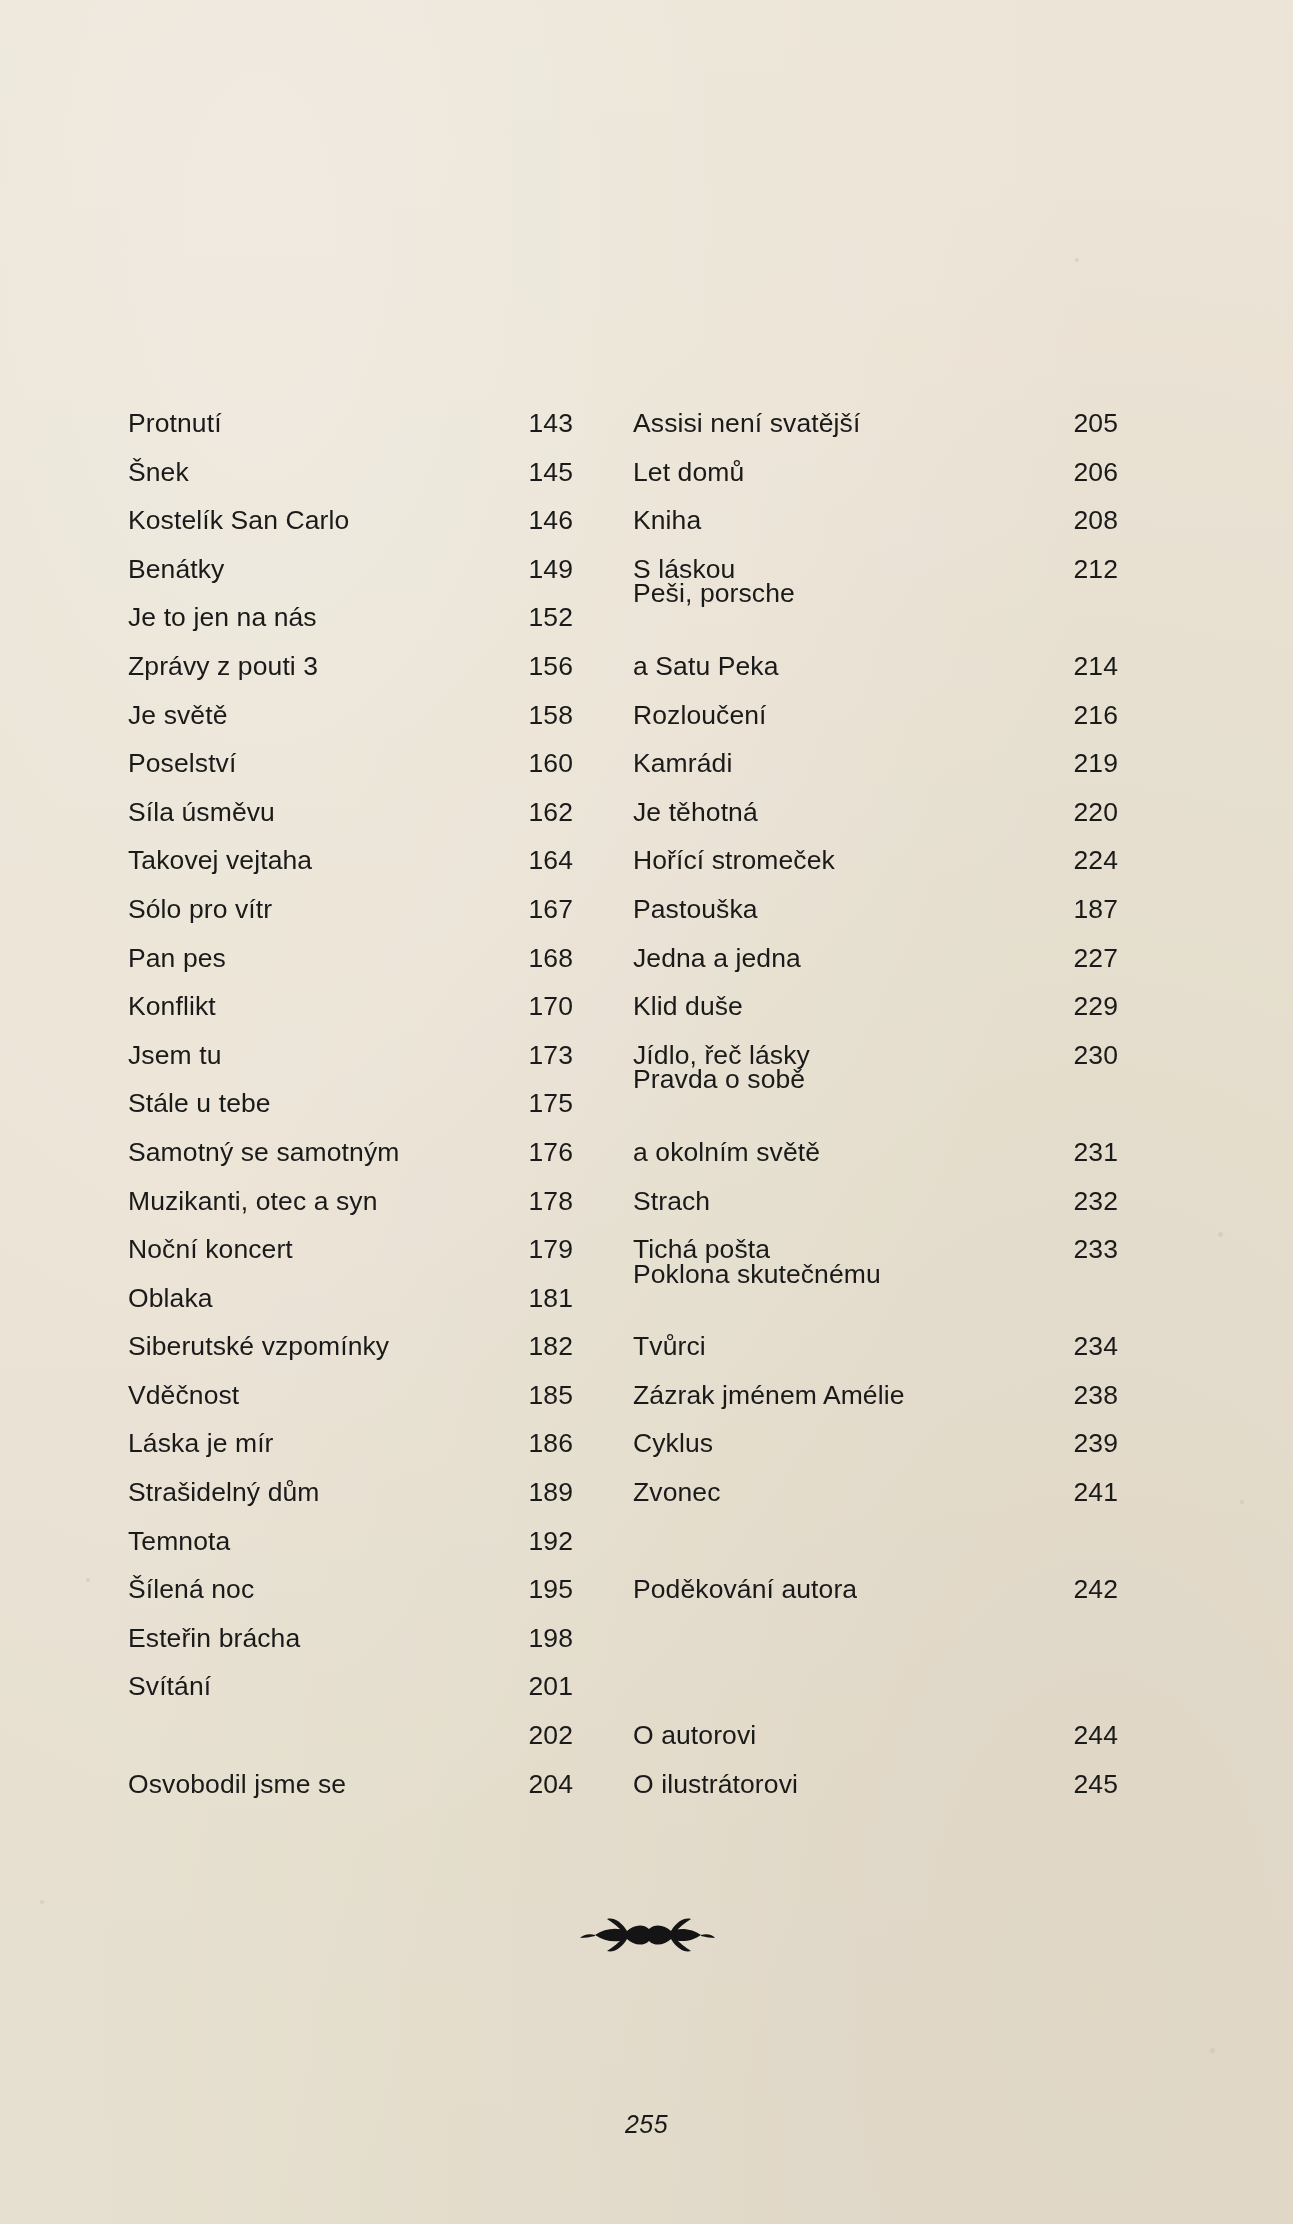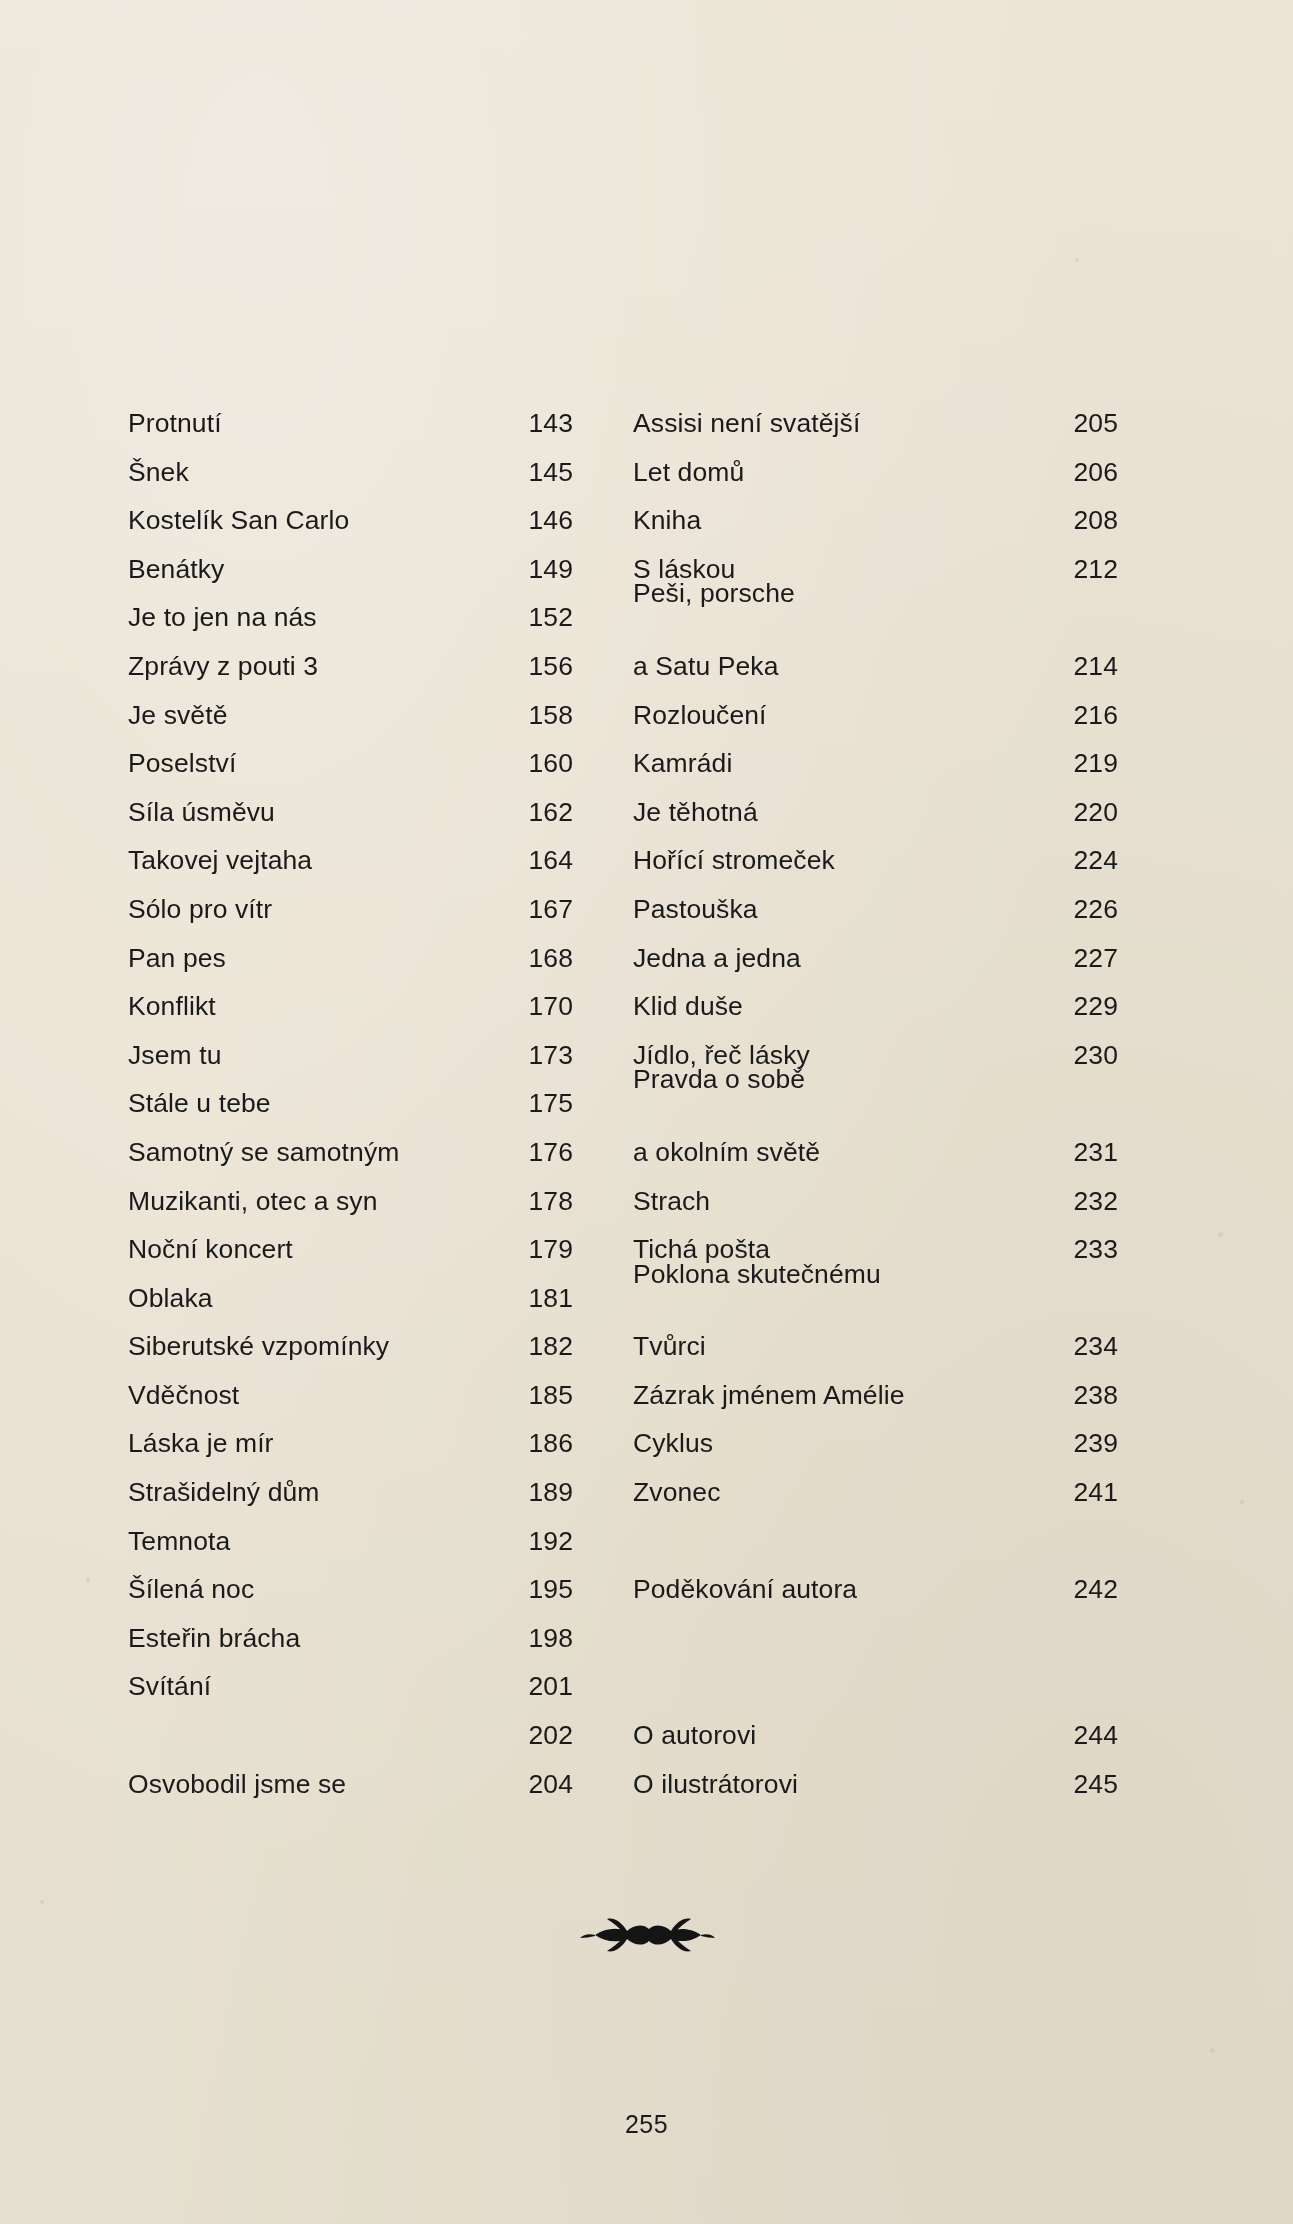--- a/index.html
+++ b/index.html
@@ -89,20 +89,21 @@
   }
 
   .folio {
     position: absolute;
     left: 0;
     right: 0;
     top: 2110px;
     text-align: center;
     font-size: 25px;
     letter-spacing: 0.5px;
+    font-style: italic;
   }
 </style>
 </head>
 <body>
 
 <div class="paper-grain"></div>
 
 <div class="page">
 
   <div class="toc">
@@ -260,21 +261,21 @@
       <div class="toc-row">
           <span class="title">Je těhotná</span>
           <span class="page-num">220</span>
         </div>
       <div class="toc-row">
           <span class="title">Hořící stromeček</span>
           <span class="page-num">224</span>
         </div>
       <div class="toc-row">
           <span class="title">Pastouška</span>
-          <span class="page-num">226</span>
+          <span class="page-num">187</span>
         </div>
       <div class="toc-row">
           <span class="title">Jedna a jedna</span>
           <span class="page-num">227</span>
         </div>
       <div class="toc-row">
           <span class="title">Klid duše</span>
           <span class="page-num">229</span>
         </div>
       <div class="toc-row">

